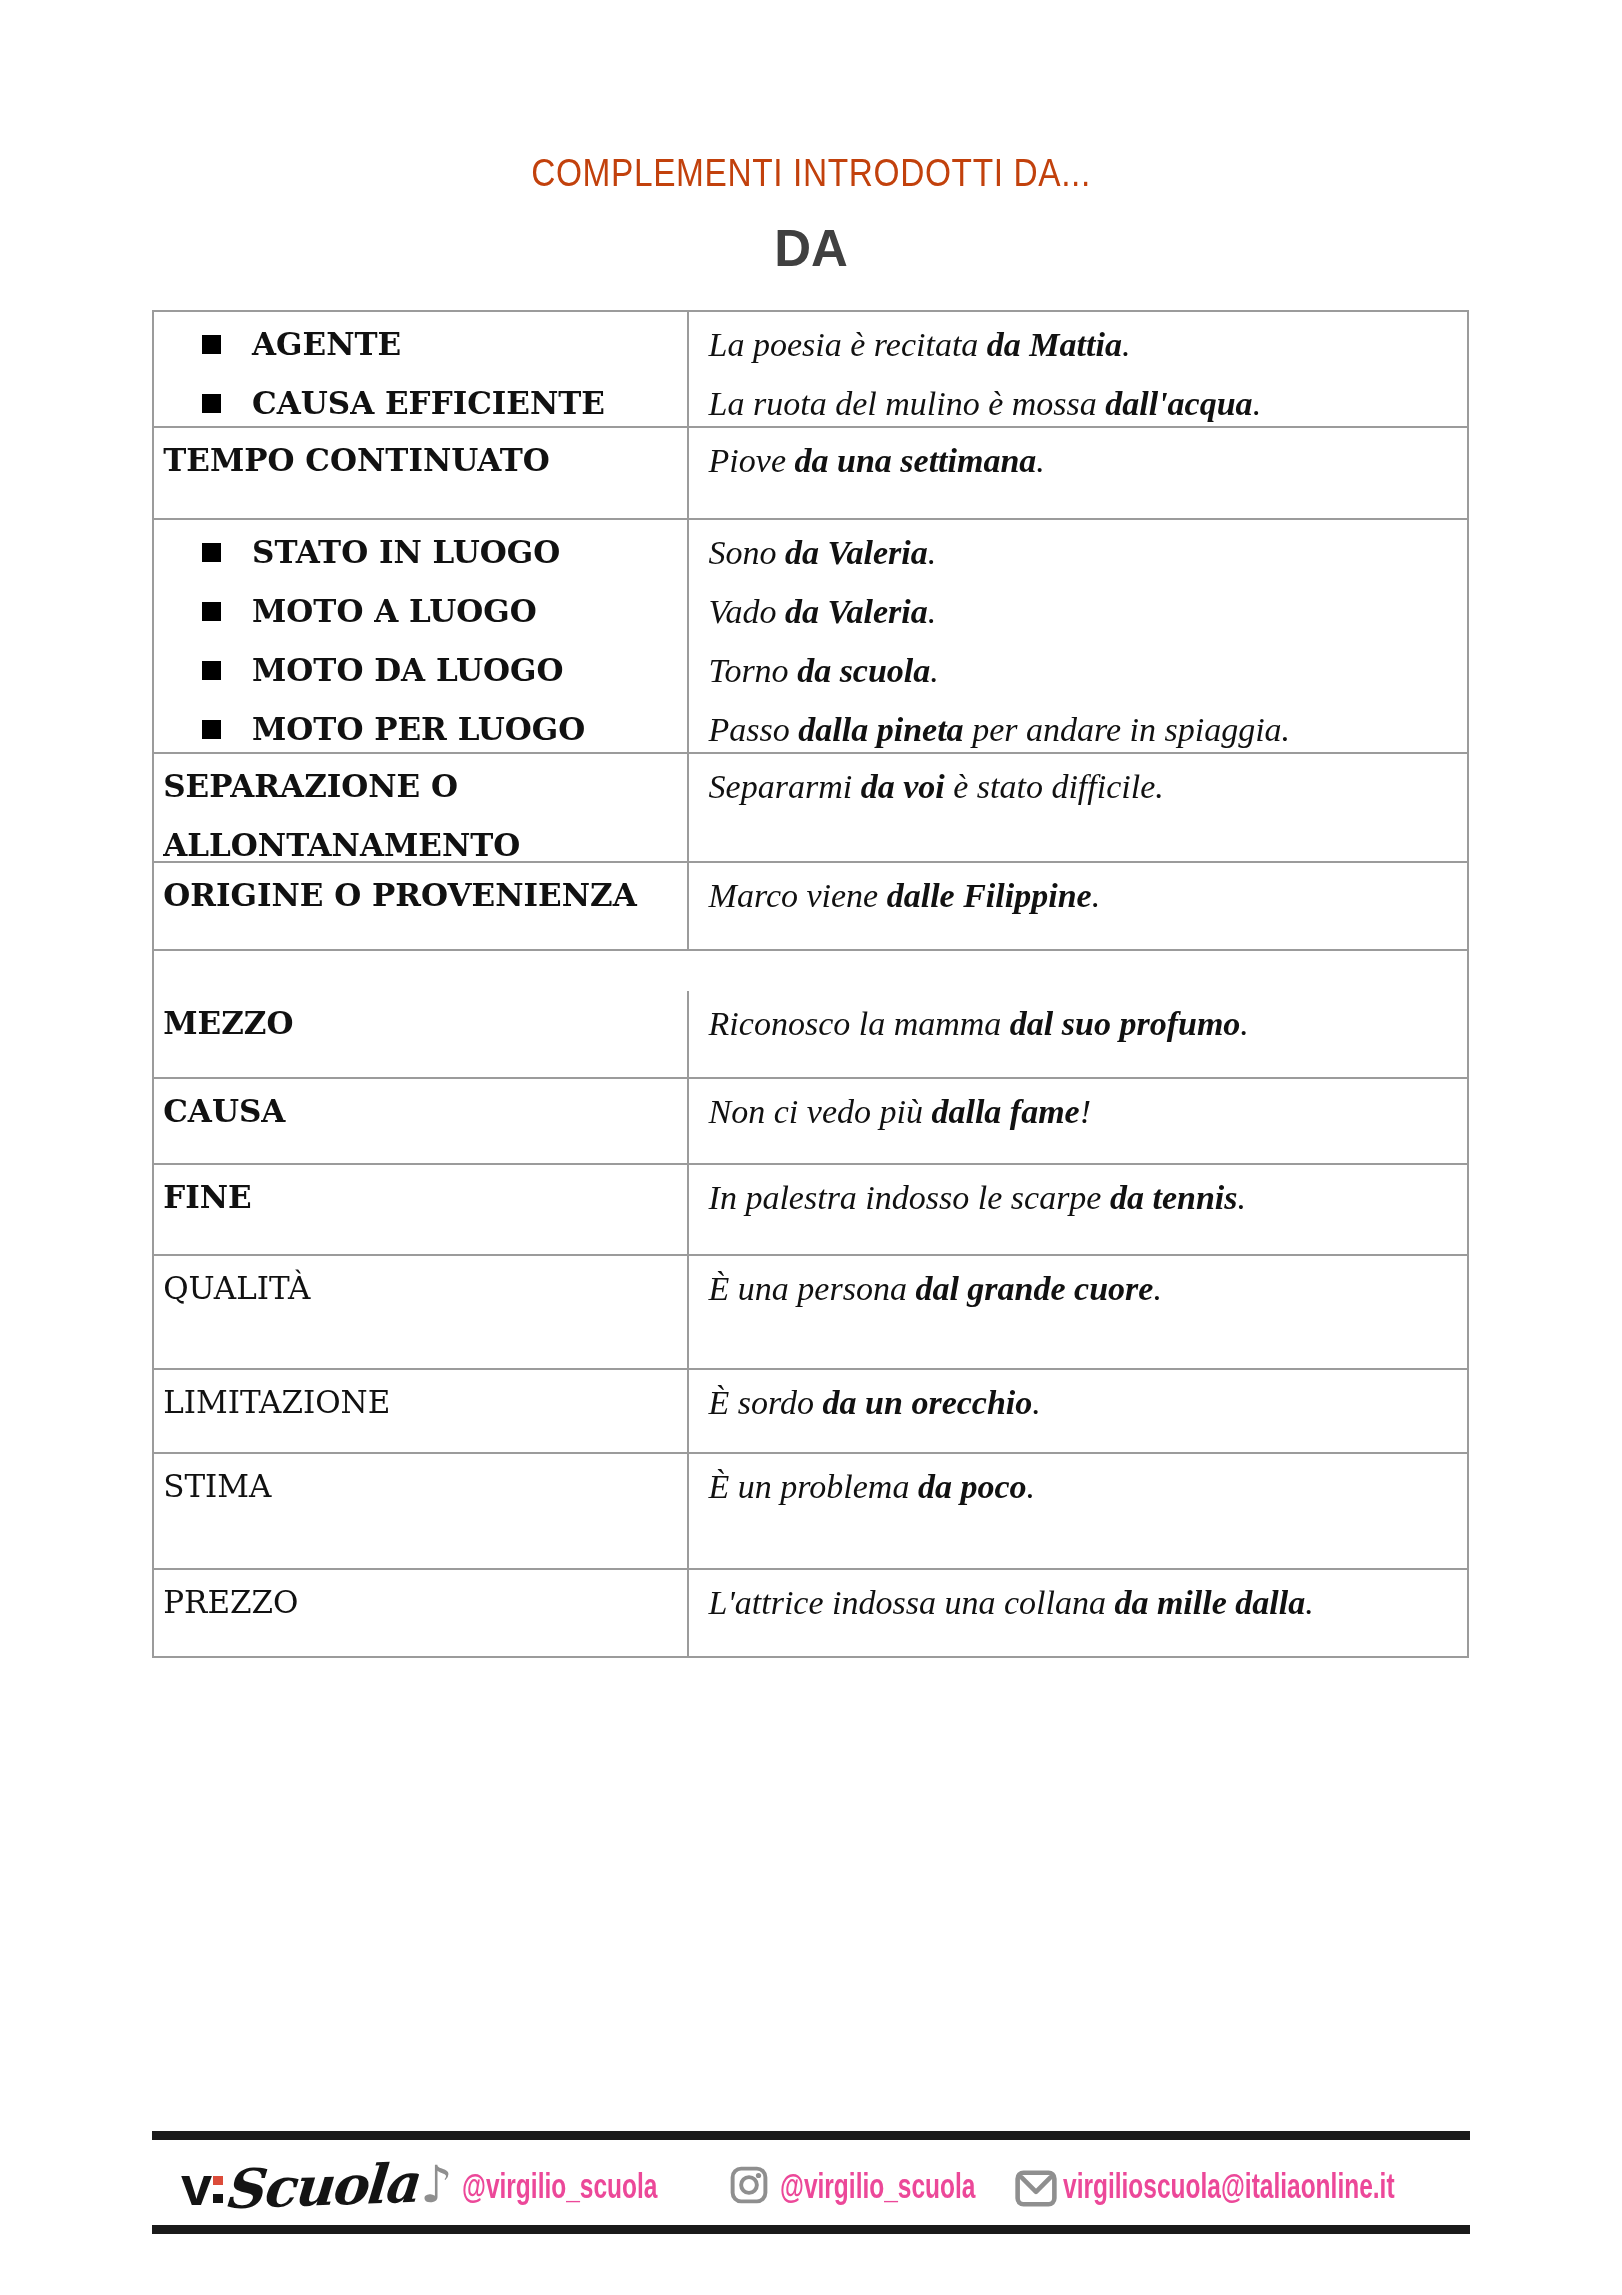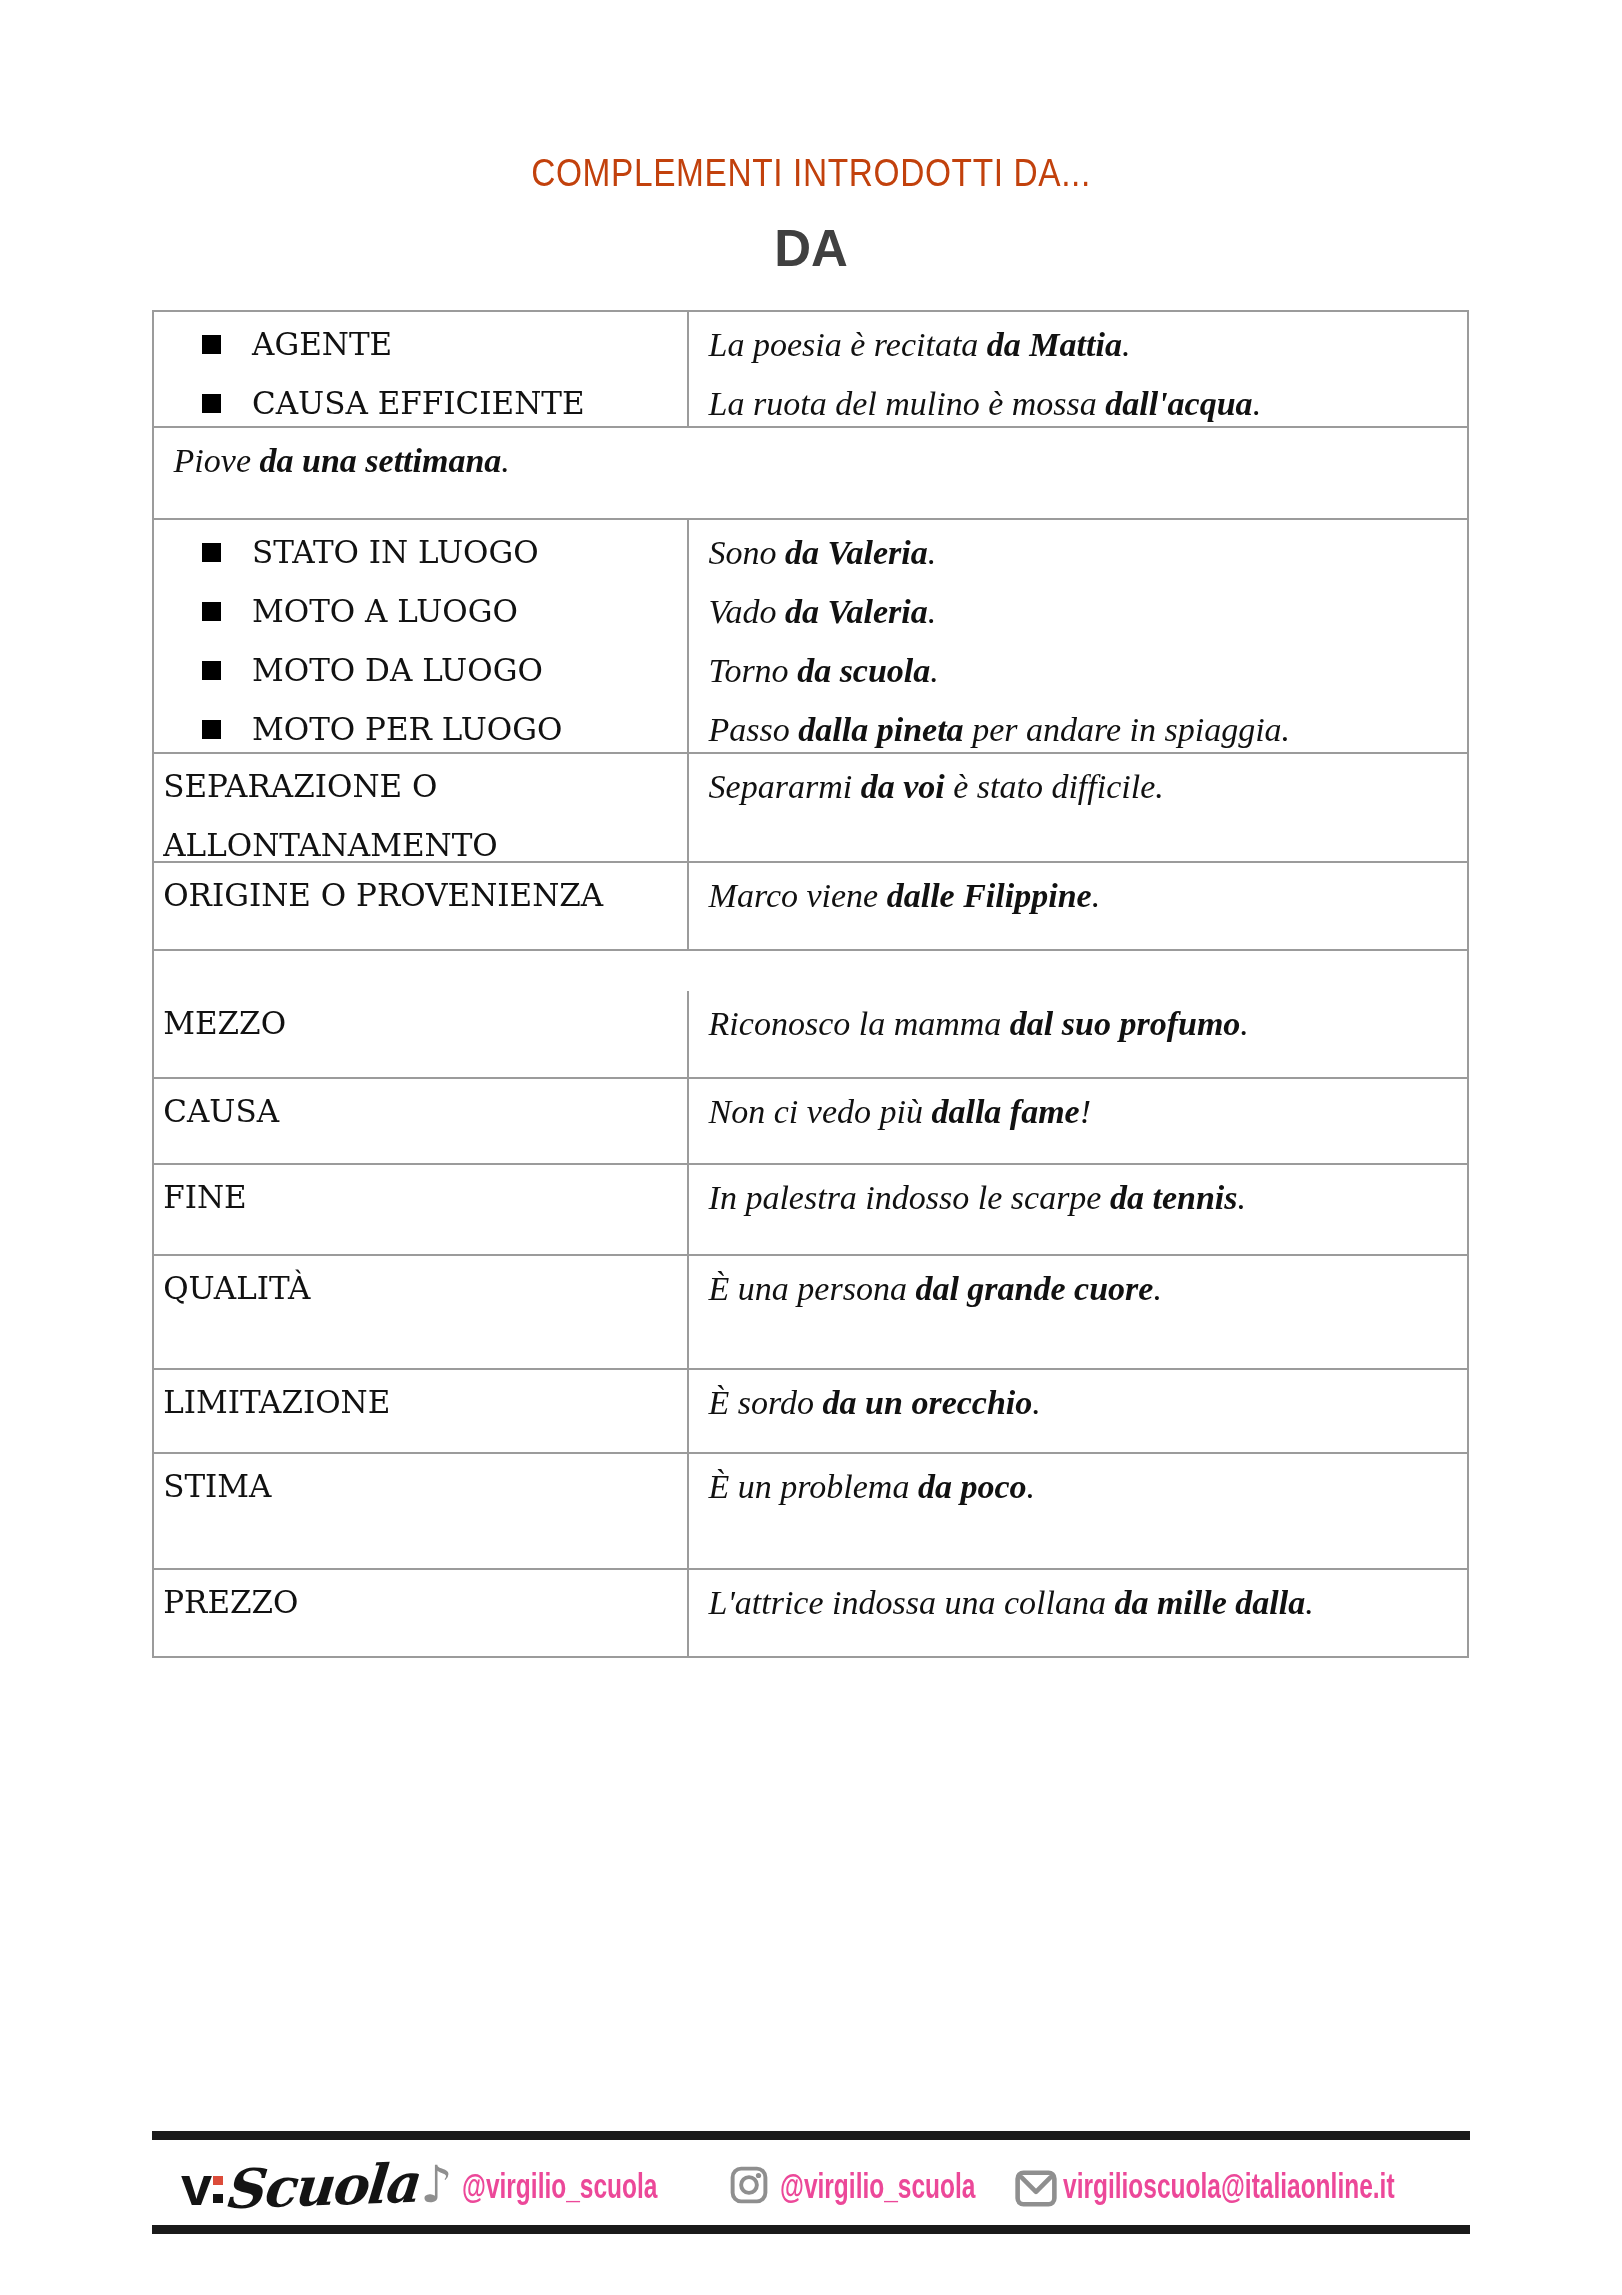--- a/index.html
+++ b/index.html
@@ -65,21 +65,21 @@
     padding-left:9.2px;
     white-space:nowrap;
   }
   .lab-line.bulleted{padding-left:0;}
   .bullet{
     display:inline-block;width:19px;height:19px;
     background:#000;margin-left:48px;margin-right:31px;
     flex:0 0 19px;
   }
   .lab-text{font-weight:400;}
-  .lab-text.bold{font-weight:400;}
+  .lab-text.bold{font-weight:700;}
   .sentence{line-height:59px;white-space:nowrap;}
   .sentence b{font-weight:700;}
 
   
   .bar{
     position:absolute;left:152px;width:1318px;height:9.2px;
     background:var(--bar);
   }
   .bar1{top:2131px;}
   .bar2{top:2225px;}
@@ -149,20 +149,25 @@
             <span class="bullet"></span>
             <span class="lab-text bold">CAUSA EFFICIENTE</span>
           </div>
         </div>
         <div class="cell right">
           <div class="sentence">La poesia è recitata <b>da Mattia</b>.</div>
           <div class="sentence">La ruota del mulino è mossa <b>dall'acqua</b>.</div>
         </div>
       </div>
       <div class="row" style="height: 92px;">
+        <div class="cell left">
+          <div class="lab-line">
+            <span class="lab-text bold">TEMPO CONTINUATO</span>
+          </div>
+        </div>
         <div class="cell right">
           <div class="sentence">Piove <b>da una settimana</b>.</div>
         </div>
       </div>
       <div class="row" style="height: 234px;">
         <div class="cell left">
           <div class="lab-line bulleted">
             <span class="bullet"></span>
             <span class="lab-text bold">STATO IN LUOGO</span>
           </div>

